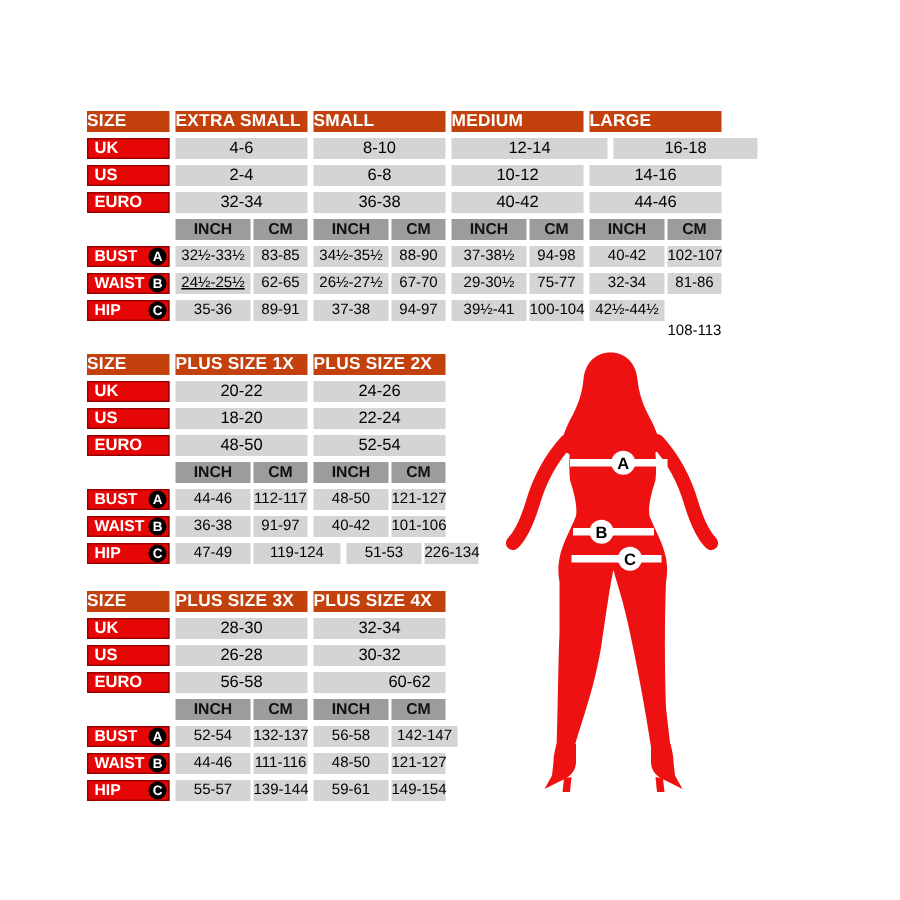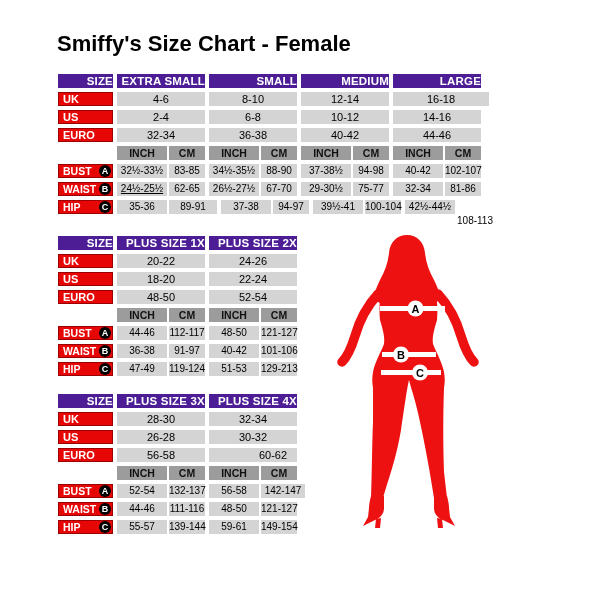--- a/index.html
+++ b/index.html
@@ -5,22 +5,22 @@
   html,body{margin:0;padding:0;background:#fff;}
   .canvas{position:relative;width:600px;height:600px;background:#ffffff;
           font-family:"Liberation Sans",sans-serif;overflow:hidden;}
   .title{position:absolute;left:57px;top:31px;font-size:22px;font-weight:bold;
          color:#000;letter-spacing:0px;white-space:nowrap;}
   .sizetable{position:absolute;}
   .trow{display:flex;height:14px;margin-bottom:4px;}
   .c{margin-left:4px;box-sizing:border-box;white-space:nowrap;flex:none;}
   .trow .c:first-child{margin-left:0;}
   .c.cmcell{margin-left:2px;}
-  .blackcell{background:#4c1d95;color:#fff;font-weight:bold;font-size:11.5px;
-             line-height:14px;text-align:right;letter-spacing:.2px;}
+  .blackcell{background:#c2410c;color:#fff;font-weight:bold;font-size:11.5px;
+             line-height:14px;text-align:left;letter-spacing:.2px;}
   .redcell{background:#e60606;border:1px solid #9b0000;color:#fff;font-weight:bold;
            font-size:11px;line-height:12px;text-align:left;padding-left:4px;}
   .graycell{background:#d4d4d4;color:#000;text-align:center;}
   .rv{font-size:11px;line-height:14px;}
   .mv{font-size:10px;line-height:14px;}
   .unitcell{background:#9c9c9c;color:#111;font-weight:bold;font-size:10.5px;
             line-height:14px;text-align:center;}
   .spacercell{background:transparent;}
   .mlab{position:relative;padding-right:15px;font-size:10.5px;}
   .marker{position:absolute;right:1px;top:0;width:12px;height:12px;border-radius:50%;
@@ -28,36 +28,35 @@
           text-align:center;padding:0;}
   .footer{position:absolute;left:58px;top:538px;font-size:11.5px;color:#000;white-space:nowrap;}
   .figure{position:absolute;left:330px;top:230px;width:155px;height:300px;}
   .bandletter{font-family:"Liberation Sans",sans-serif;font-size:11px;font-weight:bold;}
 </style>
 </head>
 <body>
 
 <div class="canvas">
 
-  <div class="title">Smiffy's Size Chart - Female</div>
 
   <div id="tables-root">
       <div class="sizetable" style="left: 58px; top: 74px;">
         <div class="trow">
           <div class="c blackcell" style="width: 55px;">SIZE</div>
           <div class="c blackcell" style="width: 88px;">EXTRA SMALL</div>
           <div class="c blackcell" style="width: 88px;">SMALL</div>
           <div class="c blackcell" style="width: 88px;">MEDIUM</div>
           <div class="c blackcell" style="width: 88px;">LARGE</div>
         </div>
         <div class="trow">
           <div class="c redcell" style="width: 55px;">UK</div>
           <div class="c graycell rv" style="width: 88px;">4-6</div>
           <div class="c graycell rv" style="width: 88px;">8-10</div>
-          <div class="c graycell rv" style="width: 88px;">12-14</div>
+          <div class="c graycell rv" style="width: 104px;">12-14</div>
           <div class="c graycell rv" style="width: 96px;">16-18</div>
         </div>
         <div class="trow">
           <div class="c redcell" style="width: 55px;">US</div>
           <div class="c graycell rv" style="width: 88px;">2-4</div>
           <div class="c graycell rv" style="width: 88px;">6-8</div>
           <div class="c graycell rv" style="width: 88px;">10-12</div>
           <div class="c graycell rv" style="width: 88px;">14-16</div>
         </div>
         <div class="trow">
@@ -96,21 +95,21 @@
           <div class="c graycell mv" style="width: 50px;">26½-27½</div>
           <div class="c graycell mv cmcell" style="width: 36px;">67-70</div>
           <div class="c graycell mv" style="width: 50px;">29-30½</div>
           <div class="c graycell mv cmcell" style="width: 36px;">75-77</div>
           <div class="c graycell mv" style="width: 50px;">32-34</div>
           <div class="c graycell mv cmcell" style="width: 36px;">81-86</div>
         </div>
         <div class="trow">
           <div class="c redcell mlab" style="width: 55px;"><span>HIP</span><span class="marker">C</span></div>
           <div class="c graycell mv" style="width: 50px;">35-36</div>
-          <div class="c graycell mv cmcell" style="width: 48px;">89-91</div>
+          <div class="c graycell mv cmcell" style="width: 36px;">89-91</div>
           <div class="c graycell mv" style="width: 50px;">37-38</div>
           <div class="c graycell mv cmcell" style="width: 36px;">94-97</div>
           <div class="c graycell mv" style="width: 50px;">39½-41</div>
           <div class="c graycell mv cmcell" style="width: 36px;">100-104</div>
           <div class="c graycell mv" style="width: 50px;">42½-44½</div>
           <div class="c graycell mv cmcell" style="width: 36px; margin-top: 14px;">108-113</div>
         </div>
       </div>
       <div class="sizetable" style="left: 58px; top: 236px;">
         <div class="trow">
@@ -150,23 +149,23 @@
         <div class="trow">
           <div class="c redcell mlab" style="width: 55px;"><span>WAIST</span><span class="marker">B</span></div>
           <div class="c graycell mv" style="width: 50px;">36-38</div>
           <div class="c graycell mv cmcell" style="width: 36px;">91-97</div>
           <div class="c graycell mv" style="width: 50px;">40-42</div>
           <div class="c graycell mv cmcell" style="width: 36px;">101-106</div>
         </div>
         <div class="trow">
           <div class="c redcell mlab" style="width: 55px;"><span>HIP</span><span class="marker">C</span></div>
           <div class="c graycell mv" style="width: 50px;">47-49</div>
-          <div class="c graycell mv cmcell" style="width: 36px;">119-124</div>
+          <div class="c graycell mv cmcell" style="width: 58px;">119-124</div>
           <div class="c graycell mv" style="width: 50px;">51-53</div>
-          <div class="c graycell mv cmcell" style="width: 36px;">129-213</div>
+          <div class="c graycell mv cmcell" style="width: 36px;">226-134</div>
         </div>
       </div>
       <div class="sizetable" style="left: 58px; top: 394px;">
         <div class="trow">
           <div class="c blackcell" style="width: 55px;">SIZE</div>
           <div class="c blackcell" style="width: 88px;">PLUS SIZE 3X</div>
           <div class="c blackcell" style="width: 88px;">PLUS SIZE 4X</div>
         </div>
         <div class="trow">
           <div class="c redcell" style="width: 55px;">UK</div>

